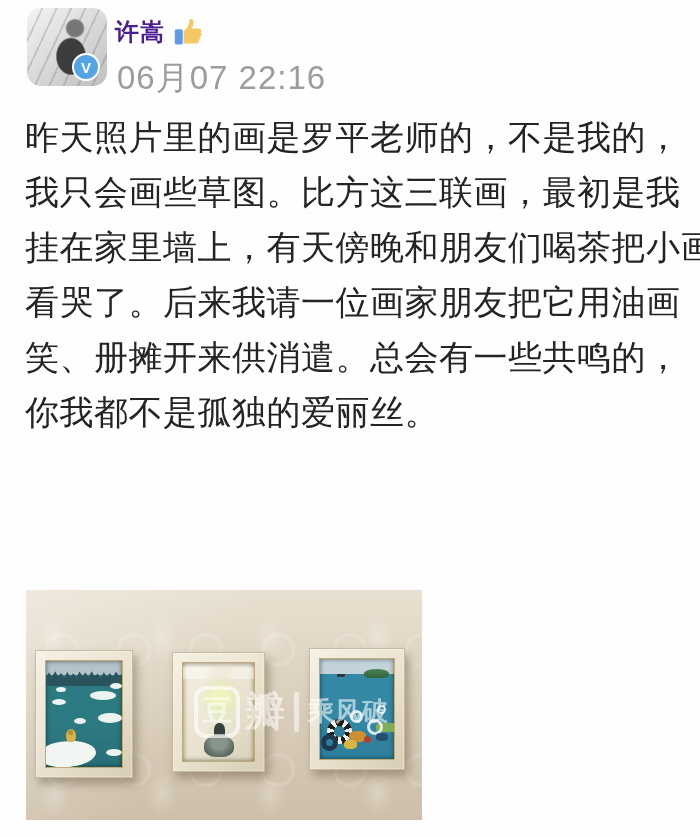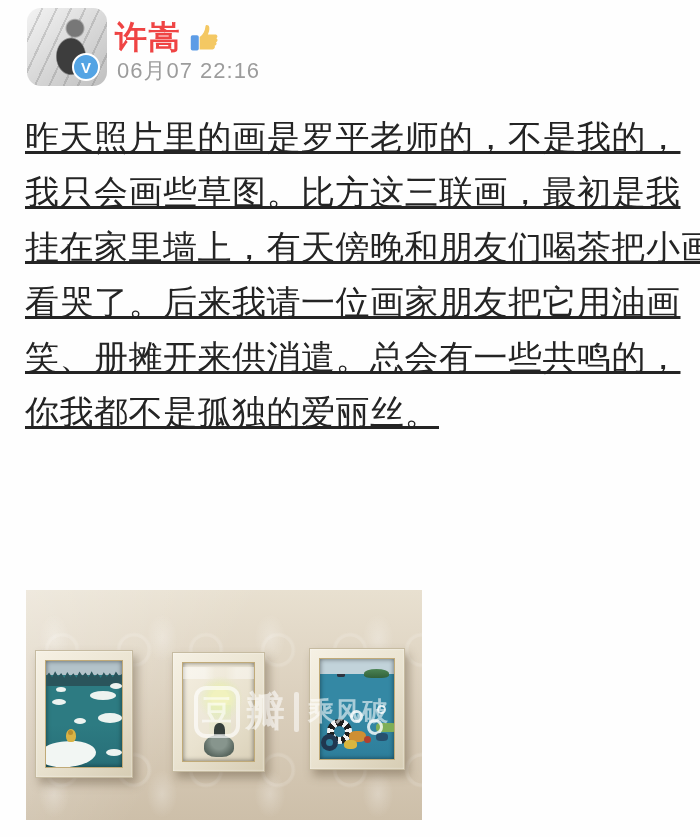--- a/index.html
+++ b/index.html
@@ -20,27 +20,27 @@
       linear-gradient(140deg,#f3f3f3 0%,#dcdcdc 45%,#bfbfbf 100%);
     overflow:hidden;
   }
   .badge{
     position:absolute;left:72px;top:53px;width:28px;height:28px;border-radius:50%;
     background:#54a4e4;border:2px solid #fff;box-sizing:border-box;
     display:flex;align-items:center;justify-content:center;
     color:#fff;font-weight:bold;font-size:15px;line-height:1;
   }
   .name-row{position:absolute;left:115px;top:16px;display:flex;align-items:center;gap:8px;}
-  .username{font-size:32px;font-weight:600;color:#ef4444;letter-spacing:1px;}
+  .username{font-size:24px;font-weight:600;color:#4c1d95;letter-spacing:1px;}
   .thumb-icon{width:32px;height:32px;display:inline-block;}
-  .timestamp{position:absolute;left:117px;top:56px;font-size:22px;color:#9c9c9c;letter-spacing:1px;}
+  .timestamp{position:absolute;left:117px;top:56px;font-size:33px;color:#9c9c9c;letter-spacing:1px;}
 
   
   .text-block{position:absolute;left:25px;top:110px;width:660px;}
-  .text-line{font-size:34px;line-height:55px;color:#242424;white-space:nowrap;letter-spacing:.5px;text-decoration:underline;}
+  .text-line{font-size:34px;line-height:55px;color:#242424;white-space:nowrap;letter-spacing:.5px;}
   .text-line .light{color:#7e7e7e;}
 
   
   .photo{
     position:absolute;left:26px;top:590px;width:396px;height:230px;overflow:hidden;
     background-color:#d9cdba;
     background-image:
       radial-gradient(circle at 50% 50%, rgba(255,255,255,0) 13px, rgba(255,255,255,.14) 14px 16px, rgba(255,255,255,0) 18px),
       radial-gradient(ellipse 22px 34px at 28px 48px, rgba(255,255,255,.25), rgba(255,255,255,0) 70%),
       radial-gradient(ellipse 18px 28px at 82px 118px, rgba(150,130,100,.16), rgba(255,255,255,0) 70%),

